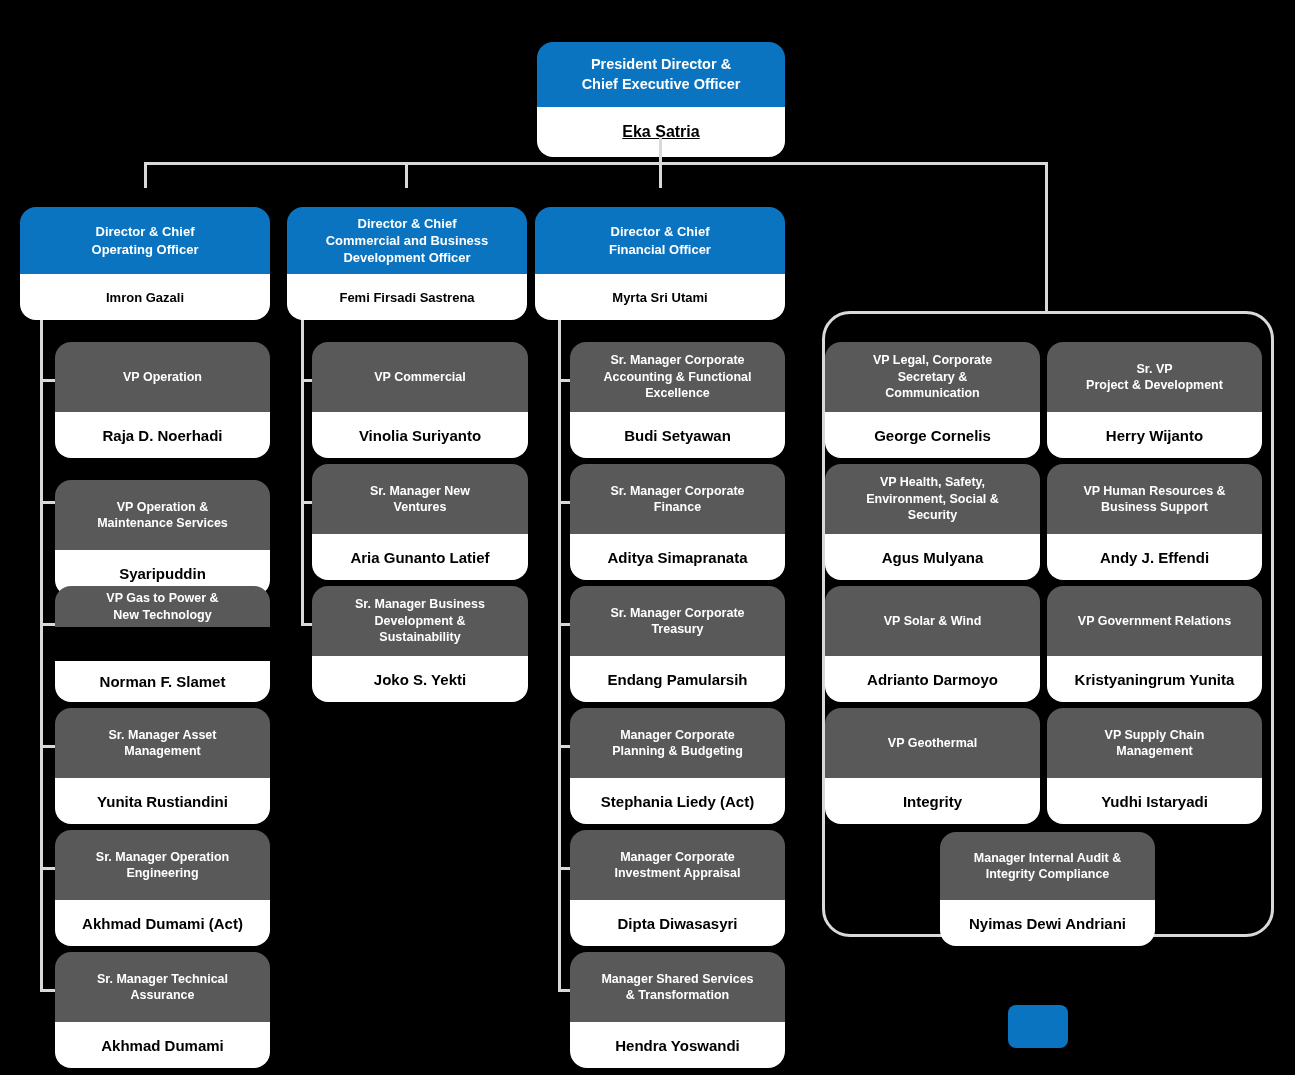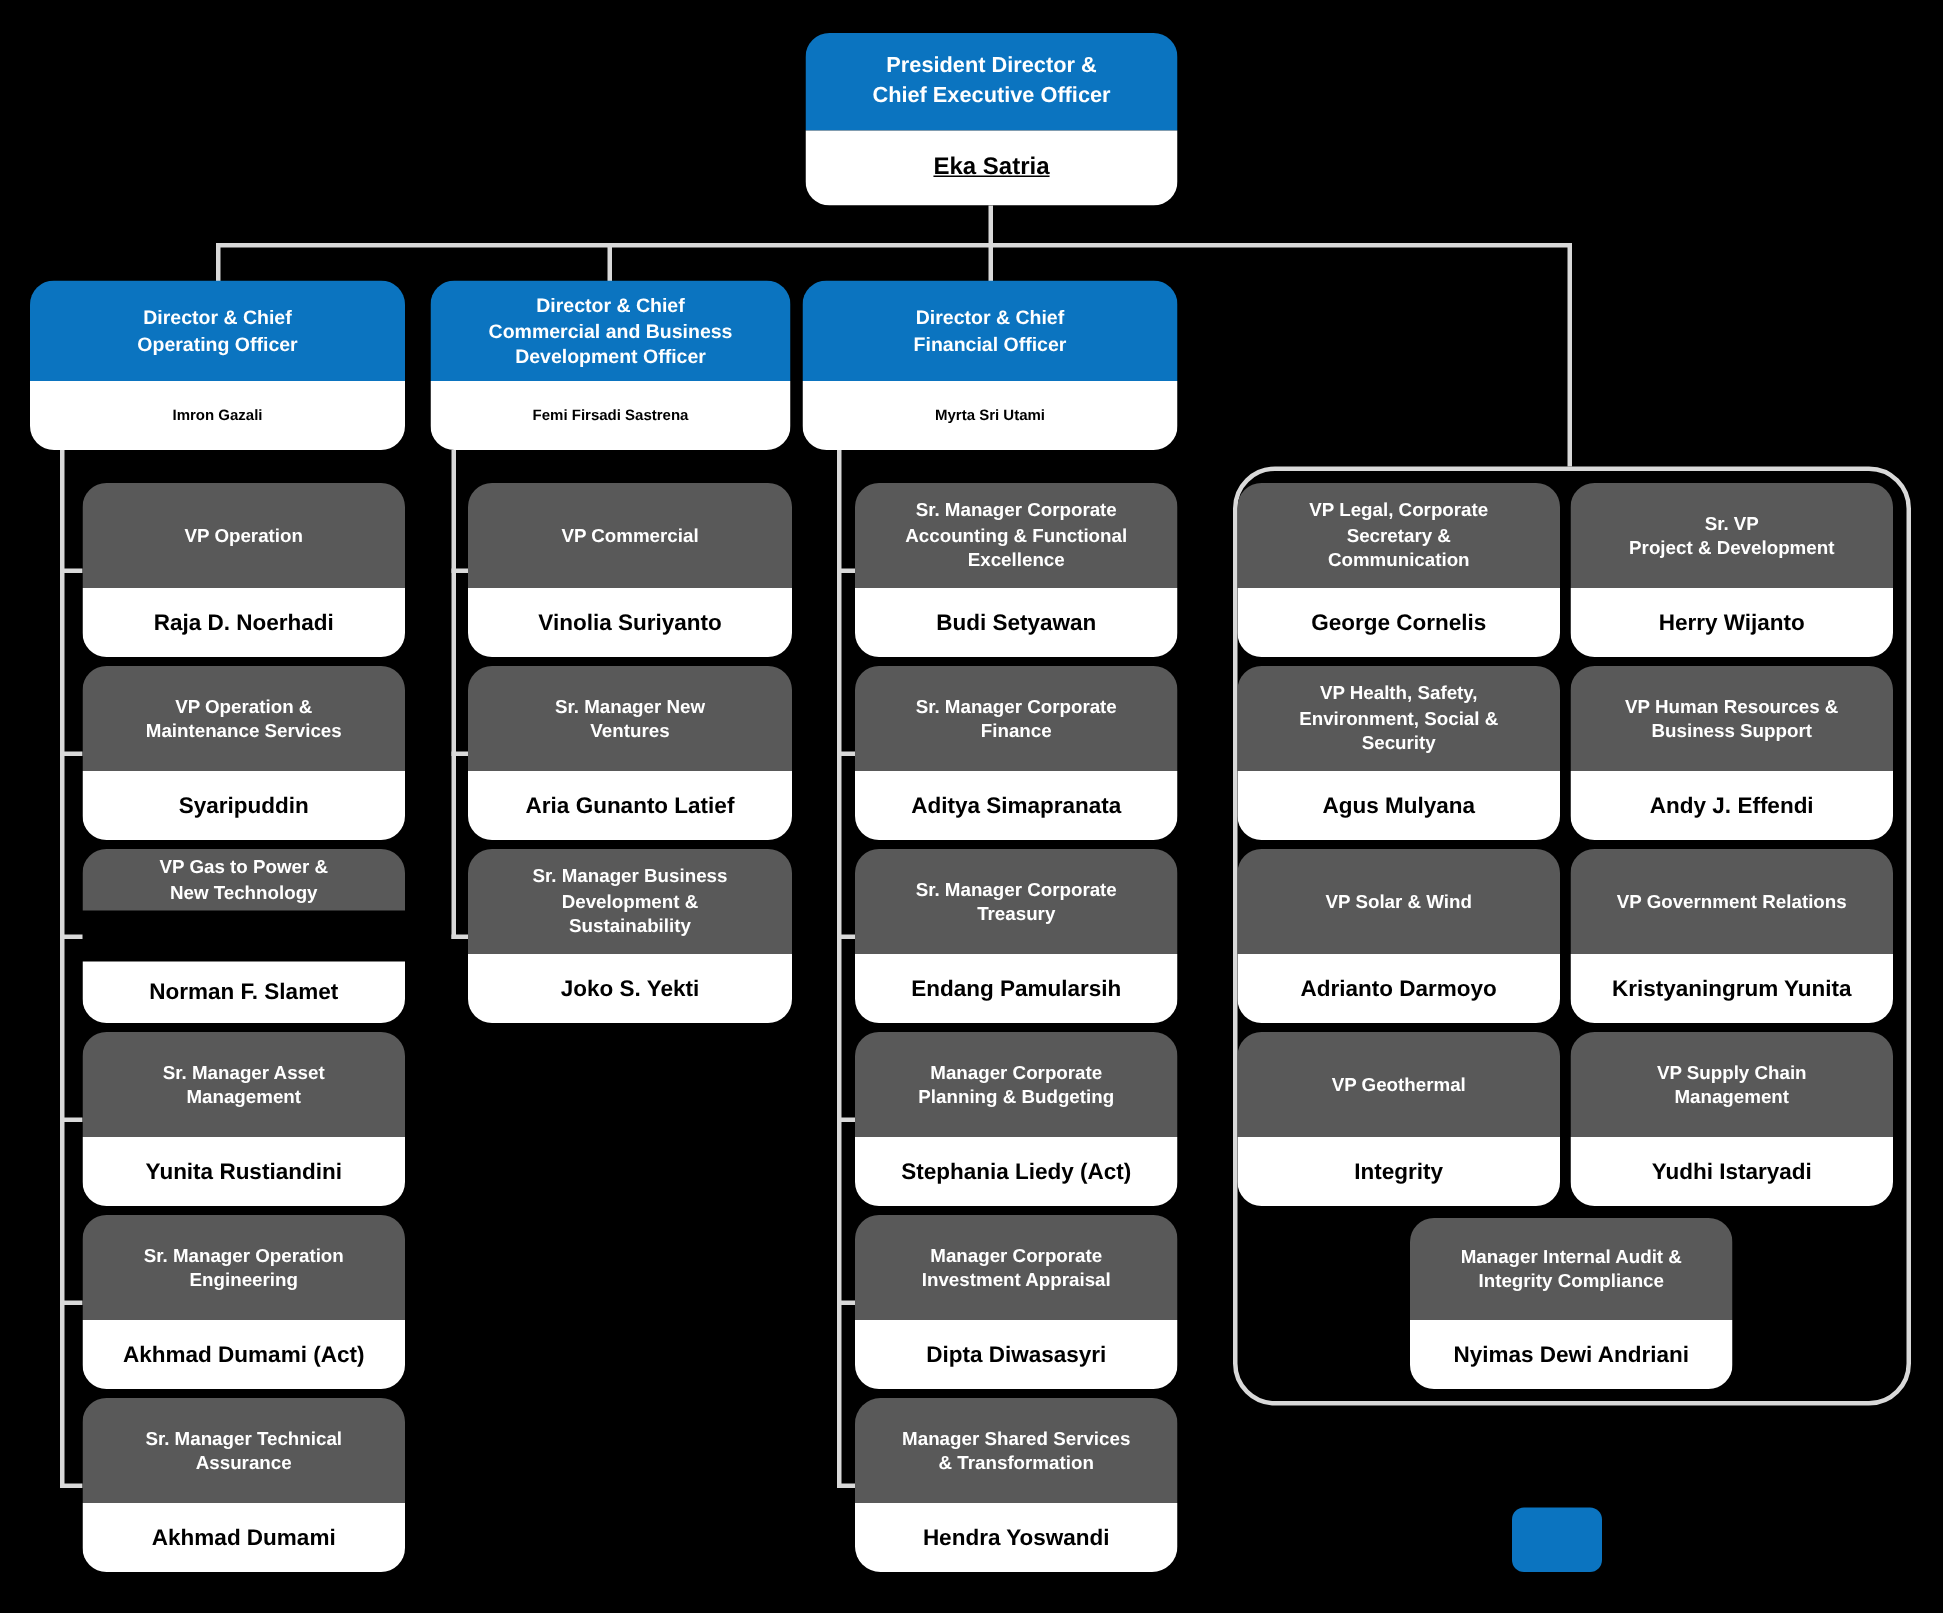--- a/index.html
+++ b/index.html
@@ -6,36 +6,36 @@
     --bg:#000000; --blue:#0b74c0; --gray:#595959; --white:#ffffff;
     --line:#d9d9d9; --ink:#000000;
   }
   html,body{margin:0;padding:0;background:var(--bg);}
   #canvas{
     position:relative;width:1295px;height:1075px;background:var(--bg);
     font-family:"Liberation Sans",sans-serif;overflow:hidden;
   }
   .node{
     position:absolute;display:flex;flex-direction:column;
-    border-radius:16px;overflow:hidden;text-align:center;font-weight:700;
+    border-radius:16px;overflow:hidden;text-align:center;font-weight:700;margin-top:20px;
   }
   .node .hdr{
     flex:1;display:flex;align-items:center;justify-content:center;
     color:#fff;white-space:pre-line;padding:4px 8px;
     font-size:12.5px;line-height:1.32;
   }
   .node .nm{
     height:46px;background:var(--white);color:var(--ink);
     display:flex;align-items:center;justify-content:center;font-size:15px;
   }
   .exec .hdr{background:var(--blue);font-size:13px;}
   .mgr  .hdr{background:var(--gray);}
   #ceo-box .hdr{font-size:14.5px;}
   #ceo-box .nm{height:50px;font-size:16px;text-decoration:underline;}
-  .dir .nm{font-size:10px;}
+  .dir .nm{font-size:13px;}
   .line{position:absolute;background:var(--line);}
   #staff-panel{
     position:absolute;left:822px;top:311px;width:452px;height:626px;
     border:3px solid var(--line);border-radius:28px;box-sizing:border-box;
   }
   #legend-chip{
     position:absolute;left:1008px;top:1005px;width:60px;height:43px;
     border-radius:8px;background:var(--blue);
   }
 </style>
@@ -79,21 +79,21 @@
   <div id="columns">
       <div class="node exec dir" style="left: 20px; top: 187px; width: 250px; height: 113px;">
         <div class="hdr">Director &amp; Chief
 Operating Officer</div>
         <div class="nm">Imron Gazali</div>
       </div>
       <div class="node mgr" style="left: 55px; top: 322px; width: 215px; height: 116px;">
         <div class="hdr">VP Operation</div>
         <div class="nm">Raja D. Noerhadi</div>
       </div>
-      <div class="node mgr" style="left: 55px; top: 444px; width: 215px; height: 116px;">
+      <div class="node mgr" style="left: 55px; top: 460px; width: 215px; height: 116px;">
         <div class="hdr">VP Operation &amp;
 Maintenance Services</div>
         <div class="nm">Syaripuddin</div>
       </div>
       <div class="node mgr" style="left: 55px; top: 566px; width: 215px; height: 116px; gap: 34px;">
         <div class="hdr">VP Gas to Power &amp;
 New Technology</div>
         <div class="nm">Norman F. Slamet</div>
       </div>
       <div class="node mgr" style="left: 55px; top: 688px; width: 215px; height: 116px;">

